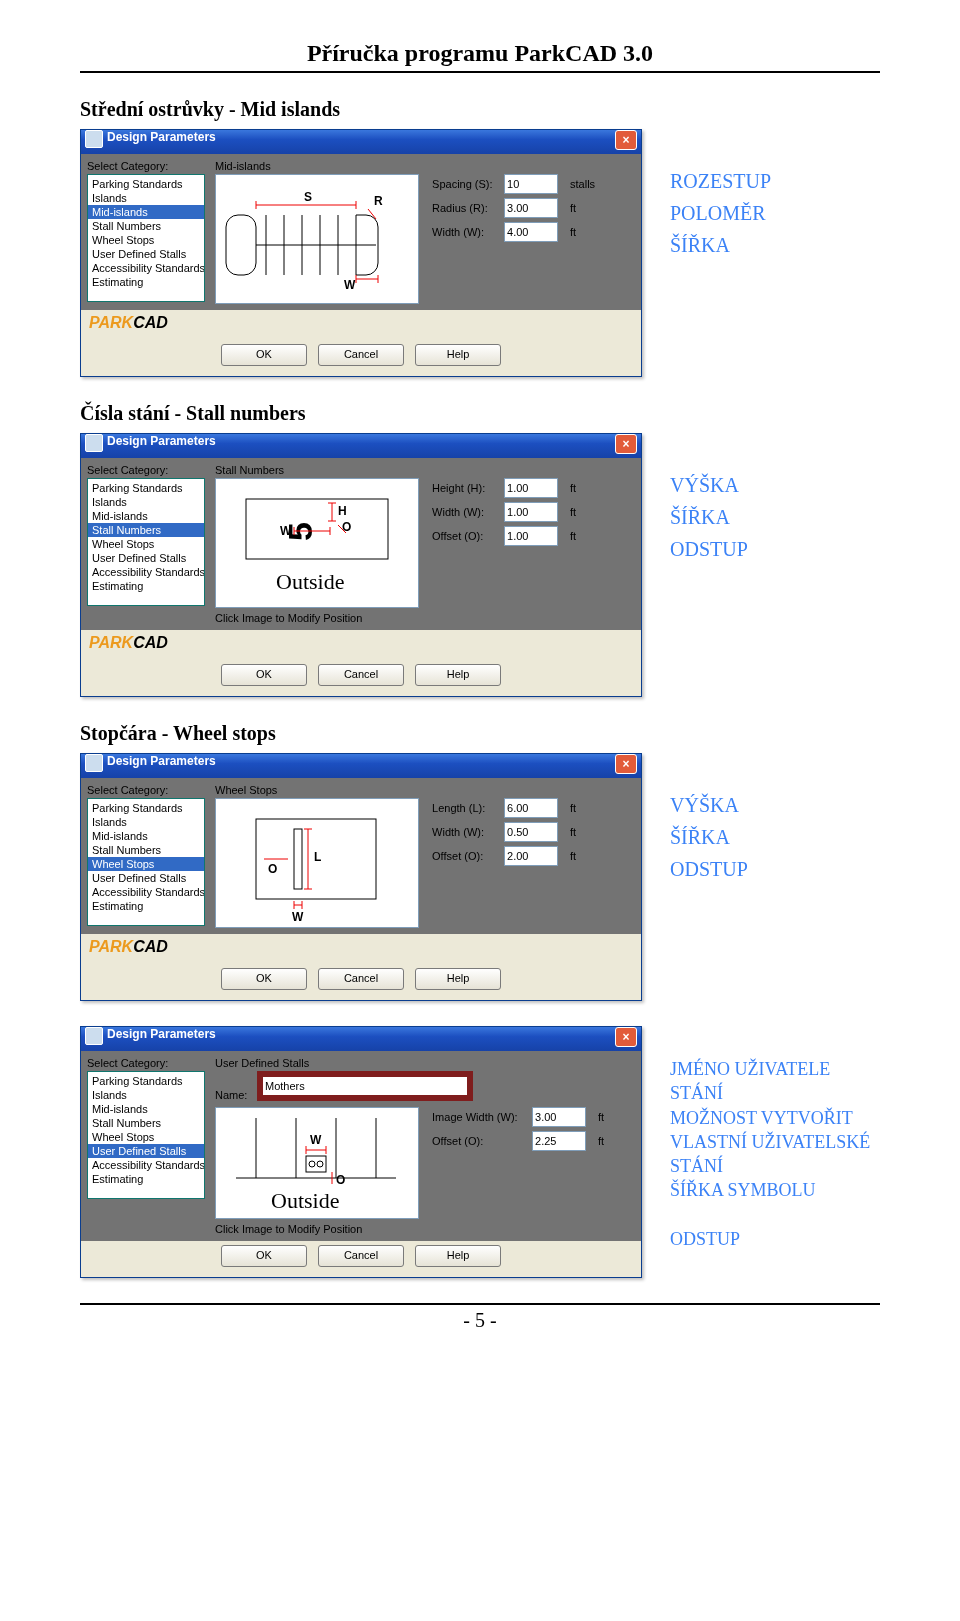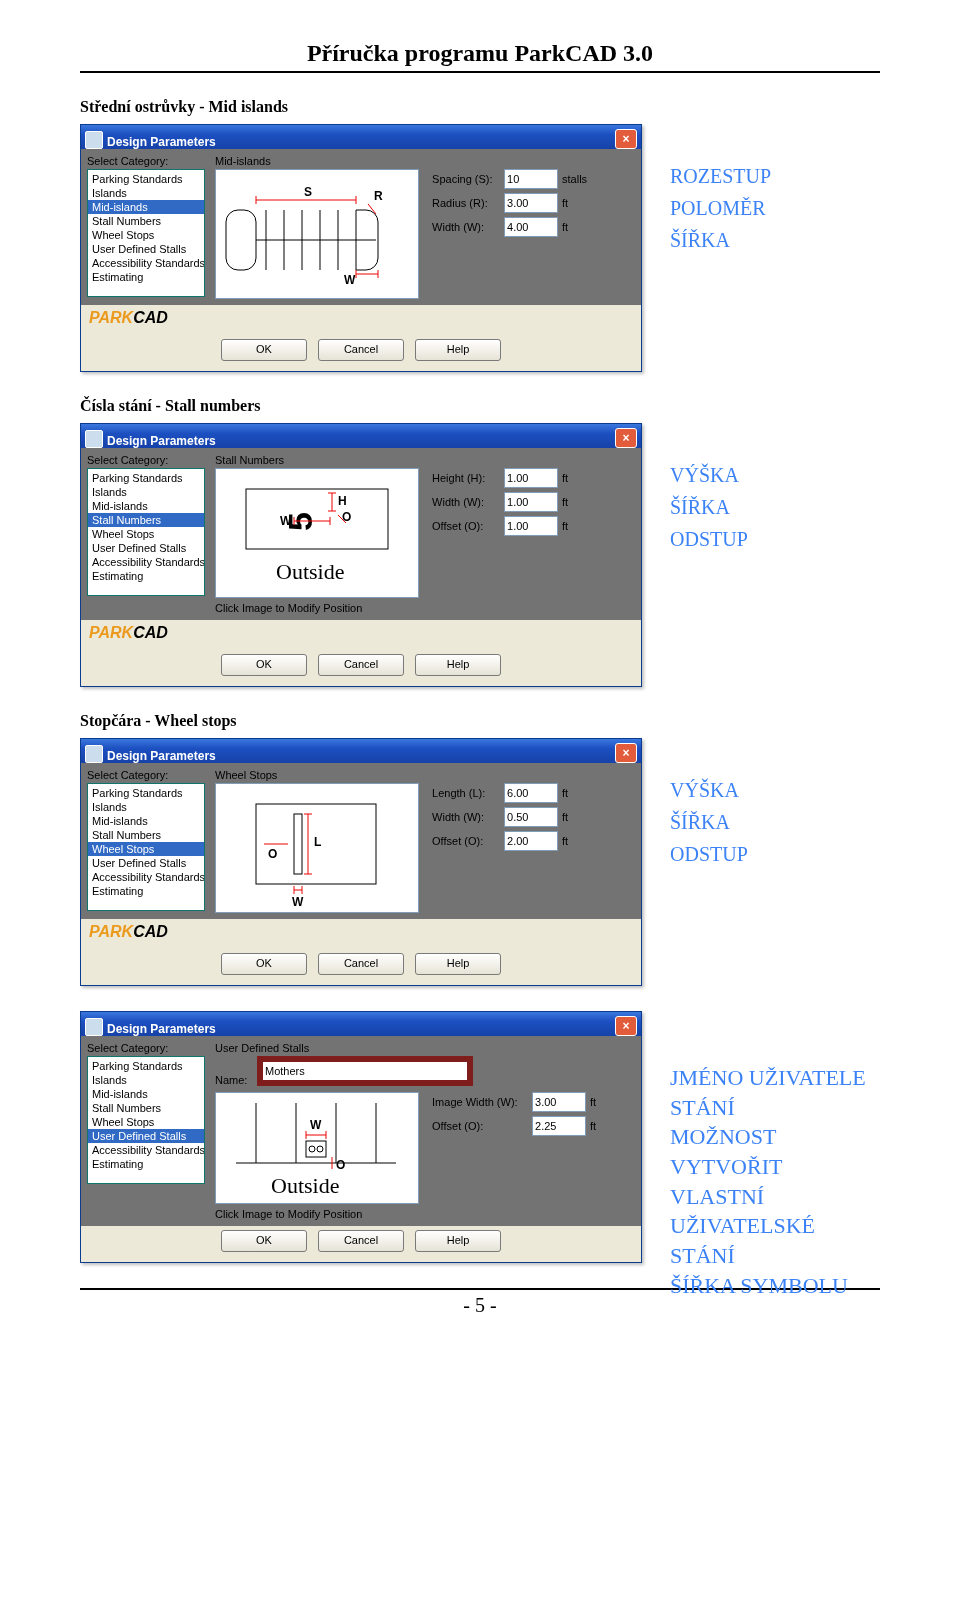--- a/index.html
+++ b/index.html
@@ -15,41 +15,41 @@
   .doc-header{
     text-align:center;
     font-weight:bold;
     font-size:24px;
     border-bottom:2px solid #000;
     padding-bottom:4px;
     margin-bottom:25px;
   }
   .section-title{
     font-weight:bold;
-    font-size:16px;
+    font-size:20px;
     margin:20px 0 8px 0;
   }
   .block{
     position:relative;
     margin-bottom:25px;
   }
   .dialog{
     border:1px solid #0a3d8f;
     width:560px;
     font-family:Tahoma,Arial,sans-serif;
     font-size:11px;
     box-shadow:2px 2px 3px rgba(0,0,0,0.25);
     background:#ece9d8;
   }
   .titlebar{
     background:linear-gradient(#3a77dd,#1c4fc0 40%,#1642a8);
     color:#fff;
     height:24px;
     display:flex;
-    align-items:flex-end;
+    align-items:flex-start;
     padding:0 4px;
     font-weight:bold;
     font-size:12px;
   }
   .tb-icon{
     width:16px;height:16px;margin-right:4px;
     background:#cde 1px;border:1px solid #fff;border-radius:2px;
   }
   .titlebar .flex{flex:1}
   .closebtn{
@@ -83,21 +83,21 @@
     display:inline-block;vertical-align:top;margin-left:10px;
     font-size:11px;
   }
   .frow{display:flex;align-items:center;margin-bottom:4px}
   .frow .flabel{width:72px}
   .frow input{
     width:48px;height:16px;font-size:11px;
     border:1px solid #7f9db9;padding:1px 2px;
     font-family:Tahoma,Arial,sans-serif;
   }
-  .frow .unit{margin-left:4px}
+  .frow .unit{margin-left:12px}
   .hint{font-size:11px;margin-top:4px}
   .logo{
     font-weight:bold;font-style:italic;font-size:16px;
     padding:4px 8px 8px 8px;
     color:#000;
   }
   .logo .p{color:#ec9a1e}
   .btnrow{
     text-align:center;padding:4px 0 10px 0;
     background:#ece9d8;
@@ -406,21 +406,21 @@
               </div></div>
           <div class="hint">Click Image to Modify Position</div>
         </div>
       </div>
       <div class="btnrow">
         <span class="winbtn">OK</span>
         <span class="winbtn">Cancel</span>
         <span class="winbtn">Help</span>
       </div>
     </div>
-    <div class="annotations" id="anno-uds" style="font-size:22px;line-height:1.35;top:52px">
+    <div class="annotations" id="anno-uds" style="font-size:18px;line-height:1.35;top:31px">
         <div>JMÉNO UŽIVATELE STÁNÍ</div>
         <div>MOŽNOST VYTVOŘIT VLASTNÍ UŽIVATELSKÉ STÁNÍ</div>
         <div>ŠÍŘKA SYMBOLU</div>
         <div>&nbsp;</div>
         <div>ODSTUP</div>
       </div>
   </div>
 
   <div class="footer">- 5 -</div>
 </div>

